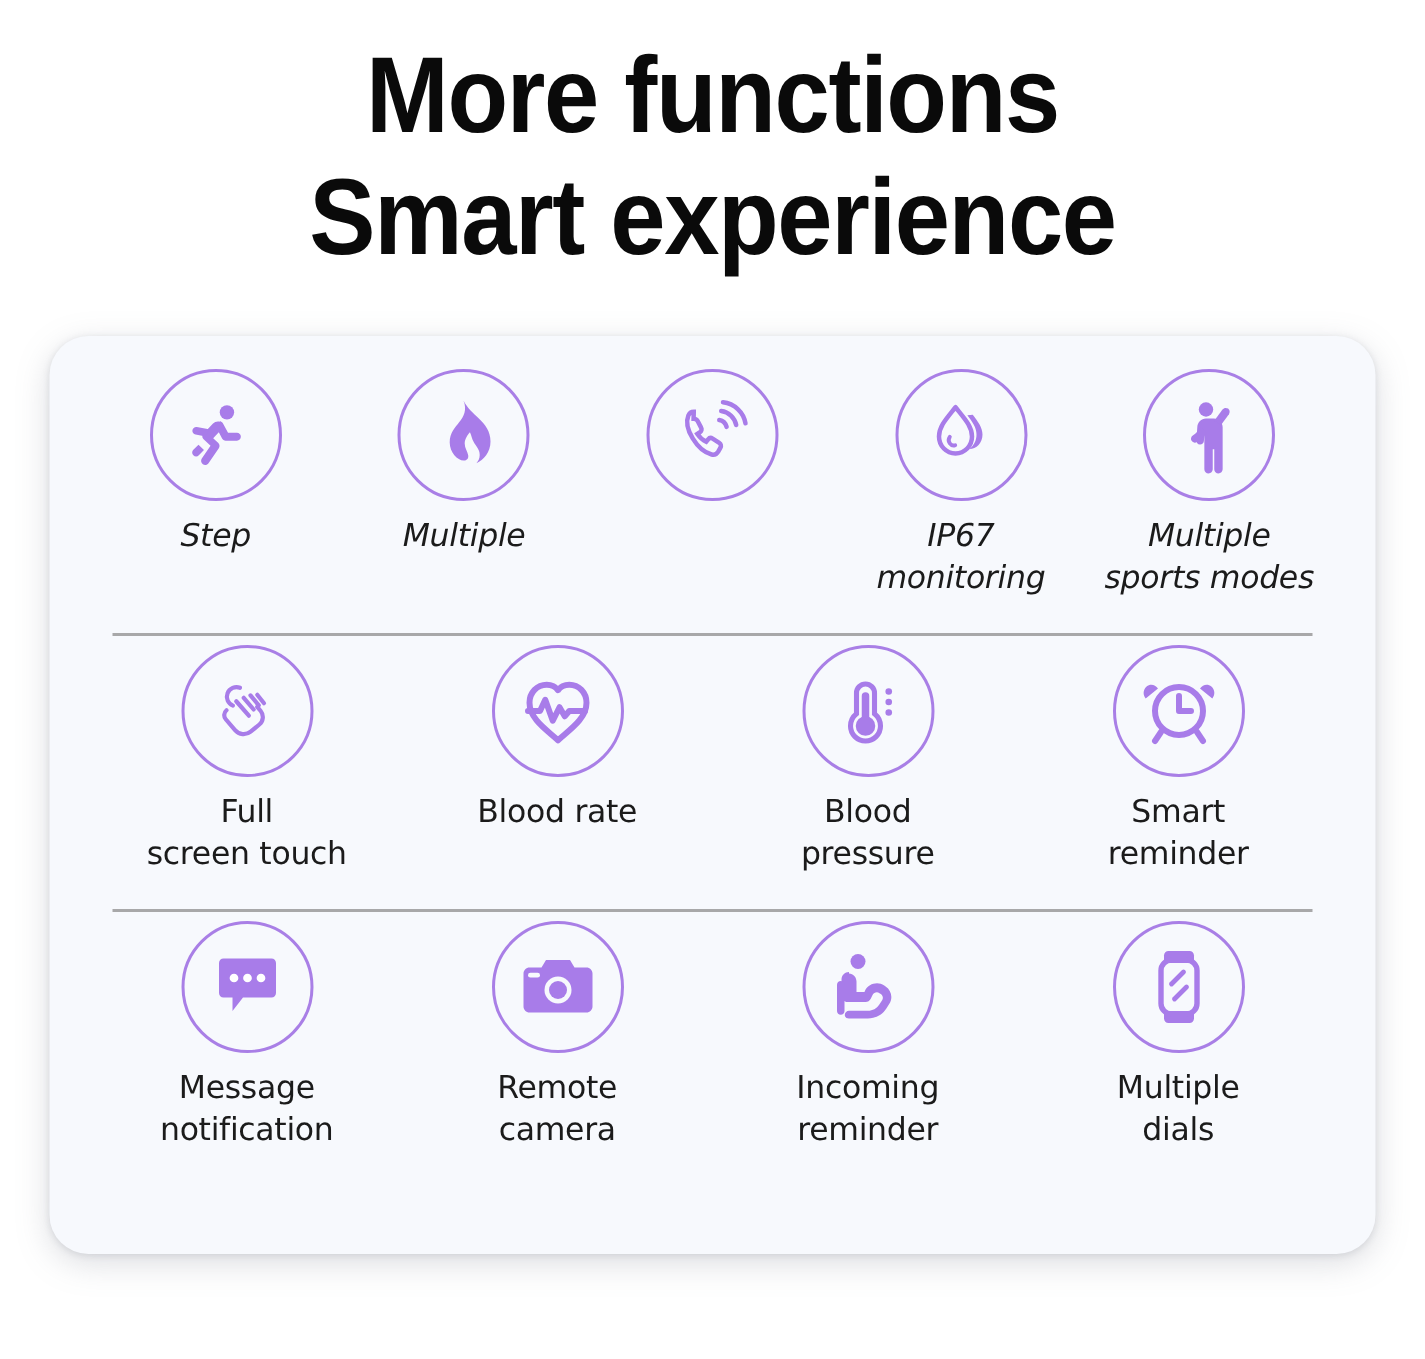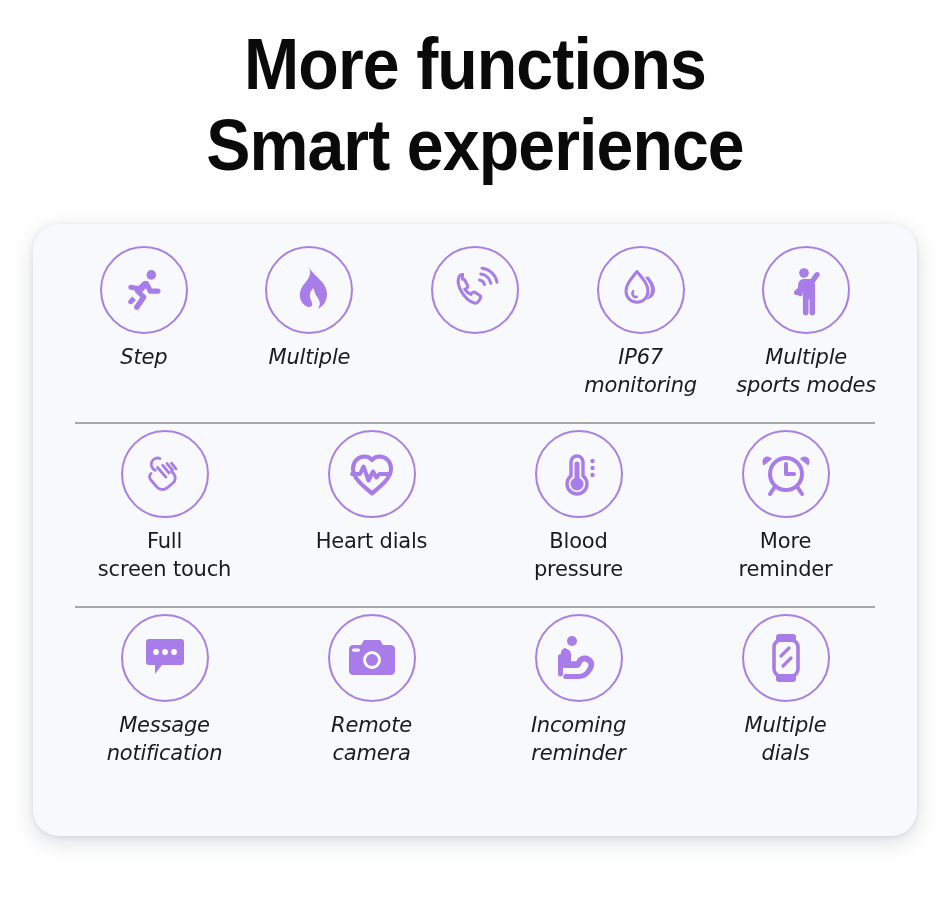--- a/index.html
+++ b/index.html
@@ -61,21 +61,21 @@
   .feature-row {
     display: flex;
     flex-direction: row;
     align-items: flex-start;
     justify-content: space-between;
     padding: 0 14px;
     height: 176px;
   }
   .feature-row.row-1 { margin-top: 22px; font-style: italic; }
   .feature-row.row-2 { margin-top: 6px; }
-  .feature-row.row-3 { margin-top: 6px; font-style: italic; }
+  .feature-row.row-3 { margin-top: 6px; }
 
   .divider {
     height: 2px;
     background: #9a9a9a;
     margin: 0 28px;
     opacity: 0.85;
   }
 
   .feature {
     flex: 1 1 0;
@@ -202,21 +202,21 @@
 screen touch</div>
       </div>
 
       <div class="feature">
         <div class="icon-circle">
           <svg width="54" height="50" viewBox="0 0 54 50" fill="none">
             <path d="M27 44.5C20 38 8 30.5 8 19.5 8 12.6 13.1 7.5 19.5 7.5c3.3 0 6 1.5 7.5 3.6 1.5-2.1 4.2-3.6 7.5-3.6C40.9 7.5 46 12.6 46 19.5c0 11-12 18.5-19 25z" fill="none" stroke="#a87ce9" stroke-width="4" stroke-linejoin="round"></path>
             <path d="M7 25h8l3.5-7.5 5 14 4.5-9 3.5 6 3-3.5h10.5" fill="none" stroke="#a87ce9" stroke-width="4" stroke-linecap="round" stroke-linejoin="round"></path>
           </svg>
         </div>
-        <div class="feature-label">Heart dials</div>
+        <div class="feature-label">Blood rate</div>
       </div>
 
       <div class="feature">
         <div class="icon-circle">
           <svg width="48" height="52" viewBox="0 0 48 52" fill="none">
             <path d="M22 8c-3.3 0-6 2.7-6 6v13.8c-2.4 1.9-4 4.9-4 8.2 0 5.5 4.5 10 10 10s10-4.5 10-10c0-3.3-1.6-6.3-4-8.2V14c0-3.3-2.7-6-6-6z" fill="none" stroke="#a87ce9" stroke-width="3.4"></path>
             <path d="M22 16v16.5" stroke="#a87ce9" stroke-width="5" stroke-linecap="round"></path>
             <circle cx="22" cy="36" r="6.5" fill="#a87ce9"></circle>
             <circle cx="37.5" cy="13" r="2.2" fill="#a87ce9"></circle>
             <circle cx="37.5" cy="20" r="2.2" fill="#a87ce9"></circle>
@@ -232,21 +232,21 @@
         <div class="icon-circle">
           <svg width="52" height="50" viewBox="0 0 52 50" fill="none">
             <path d="M12 10c-1.8-2.8-5.2-3.4-7.6-1.4C2 10.6 1.8 14.2 3.8 16.6z" fill="#a87ce9"></path>
             <path d="M40 10c1.8-2.8 5.2-3.4 7.6-1.4 2.4 2 2.6 5.6.6 8z" fill="#a87ce9"></path>
             <circle cx="26" cy="25" r="16" fill="none" stroke="#a87ce9" stroke-width="4"></circle>
             <path d="M26 15v10h8" fill="none" stroke="#a87ce9" stroke-width="4" stroke-linecap="round" stroke-linejoin="round"></path>
             <path d="M14 39l-4 6" stroke="#a87ce9" stroke-width="4" stroke-linecap="round"></path>
             <path d="M38 39l4 6" stroke="#a87ce9" stroke-width="4" stroke-linecap="round"></path>
           </svg>
         </div>
-        <div class="feature-label">More
+        <div class="feature-label">Smart
 reminder</div>
       </div>
 
     </div>
 
     <div class="divider"></div>
 
     <div class="feature-row row-3">
 
       <div class="feature">

